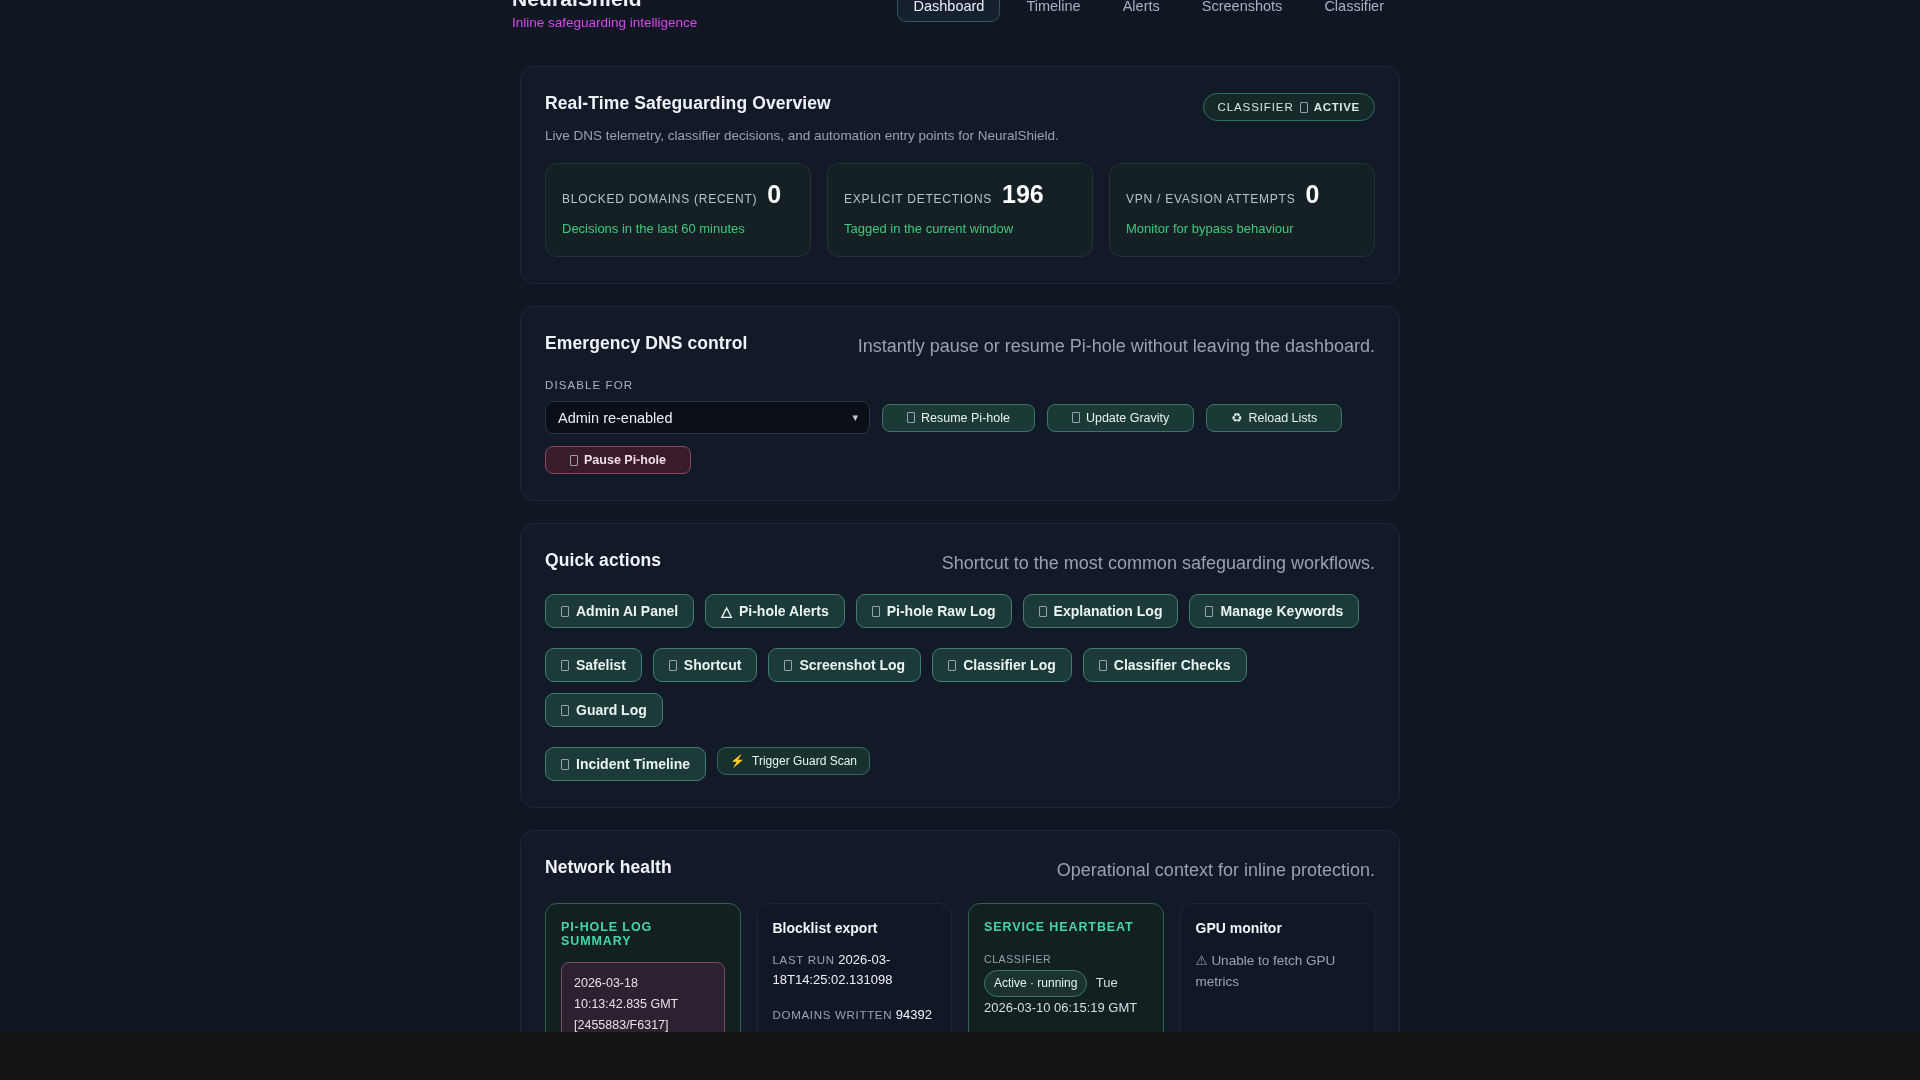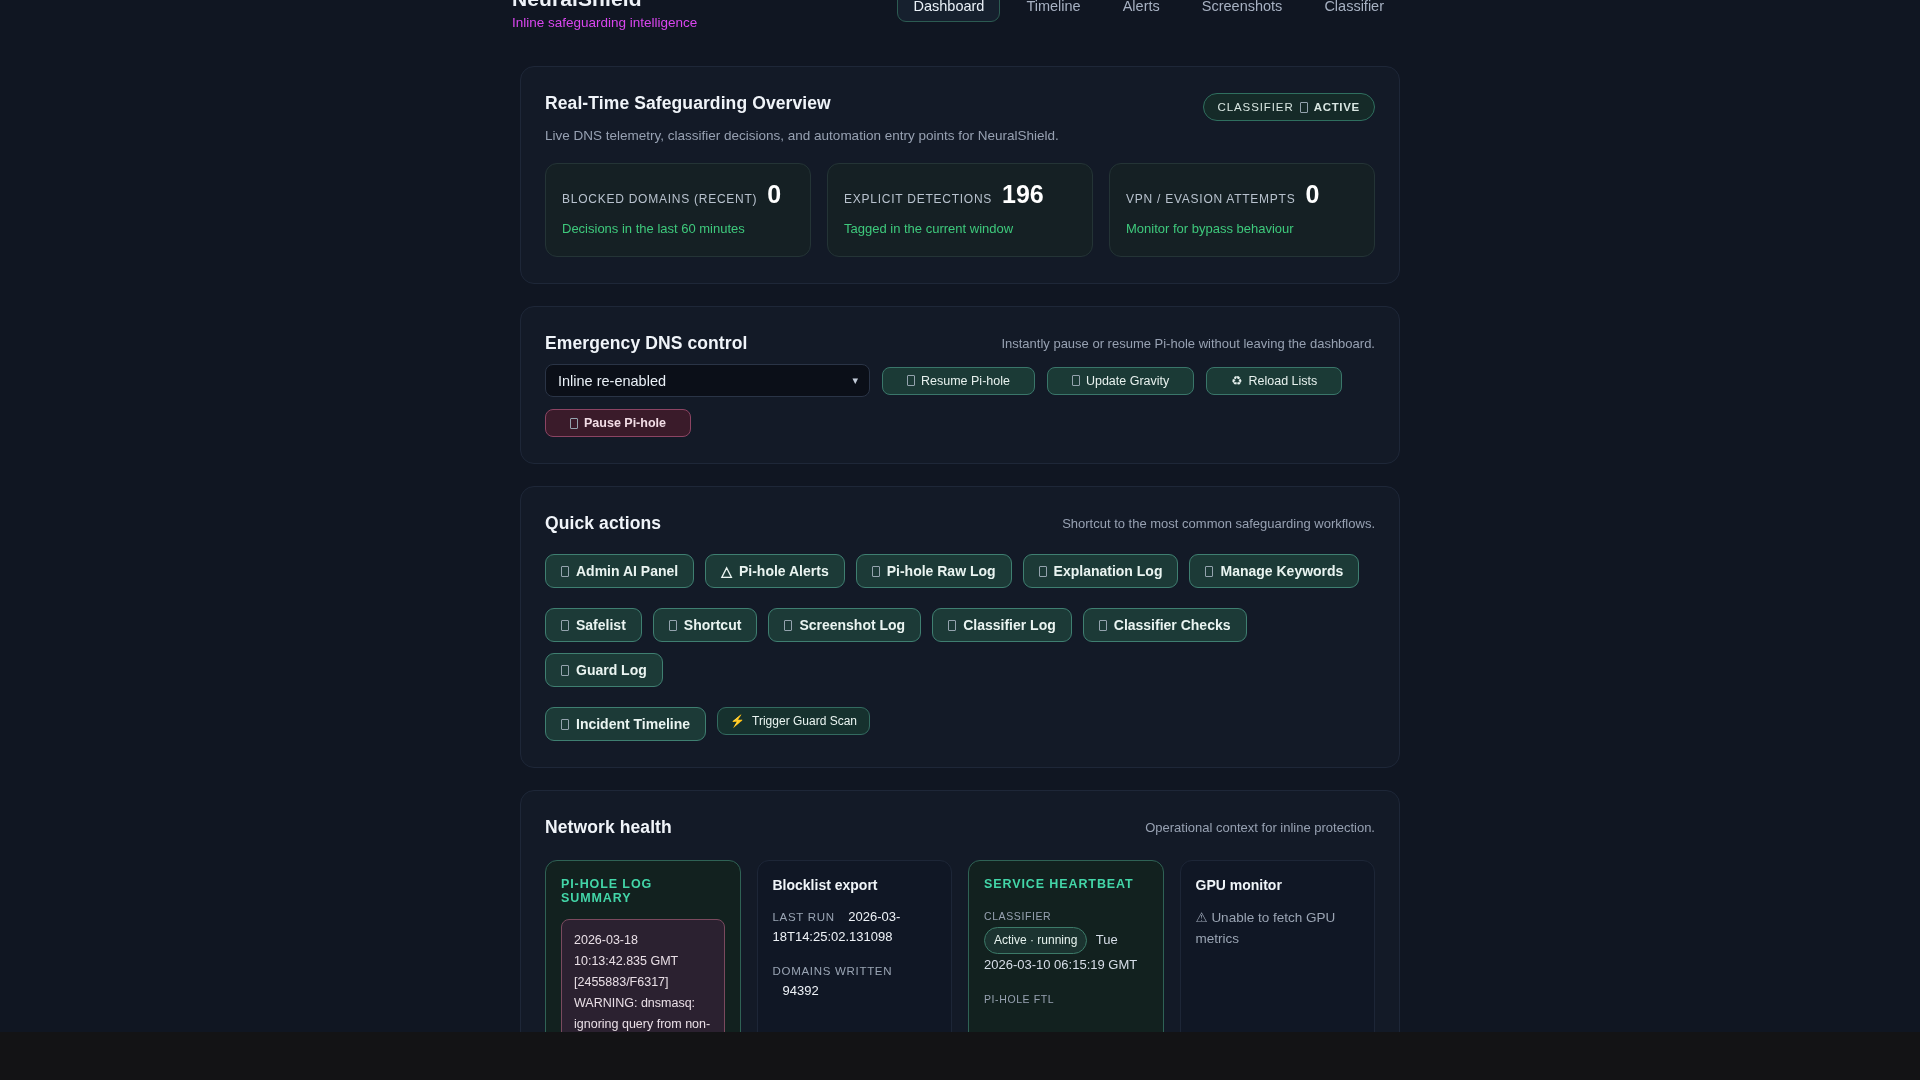--- a/index.html
+++ b/index.html
@@ -97,21 +97,21 @@
     font-weight: bold;
     color: #f0f4f9;
     letter-spacing: .1px;
   }
   .card-desc {
     font-size: 13.5px;
     color: #97a1b2;
     margin-top: 14px;
   }
   .card-aside {
-    font-size: 13px;
+    font-size: 18px;
     color: #97a1b2;
     padding-top: 3px;
   }
 
   
   .pill-badge {
     display: inline-flex;
     align-items: center;
     gap: 6px;
     font-size: 11.5px;
@@ -296,21 +296,21 @@
     max-height: 188px;
     overflow: hidden;
   }
   .kv { margin-bottom: 15px; font-size: 12.5px; line-height: 19px; }
   .kv .k {
     color: #9aa5b4;
     letter-spacing: .7px;
     text-transform: uppercase;
     font-size: 11.5px;
   }
-  .kv .v { color: #eef2f7; font-size: 13px; margin-left: 10px; }
+  .kv .v { color: #eef2f7; font-size: 13px; }
   .hb { margin-bottom: 13px; font-size: 13px; line-height: 21px; color: #d7dee8; }
   .hb .k {
     color: #97a2b1;
     letter-spacing: .6px;
     text-transform: uppercase;
     font-size: 10.5px;
     margin-right: 5px;
   }
   .chip {
     display: inline-block;
@@ -381,23 +381,24 @@
           <div class="stat-note">Monitor for bypass behaviour</div>
         </div>
       </div>
     </section>
 
     <section class="card">
       <div class="card-head">
         <div class="card-title">Emergency DNS control</div>
         <div class="card-aside">Instantly pause or resume Pi-hole without leaving the dashboard.</div>
       </div>
+      <div class="field-label">DISABLE FOR</div>
       <div class="control-row">
         <div class="select-box">
-          <span>Inline re-enabled</span>
+          <span>Admin re-enabled</span>
           <span class="chev">▾</span>
         </div>
         <div class="btn">
           <span class="tofu"></span>
           <span>Resume Pi-hole</span>
         </div>
         <div class="btn">
           <span class="tofu"></span>
           <span>Update Gravity</span>
         </div>

